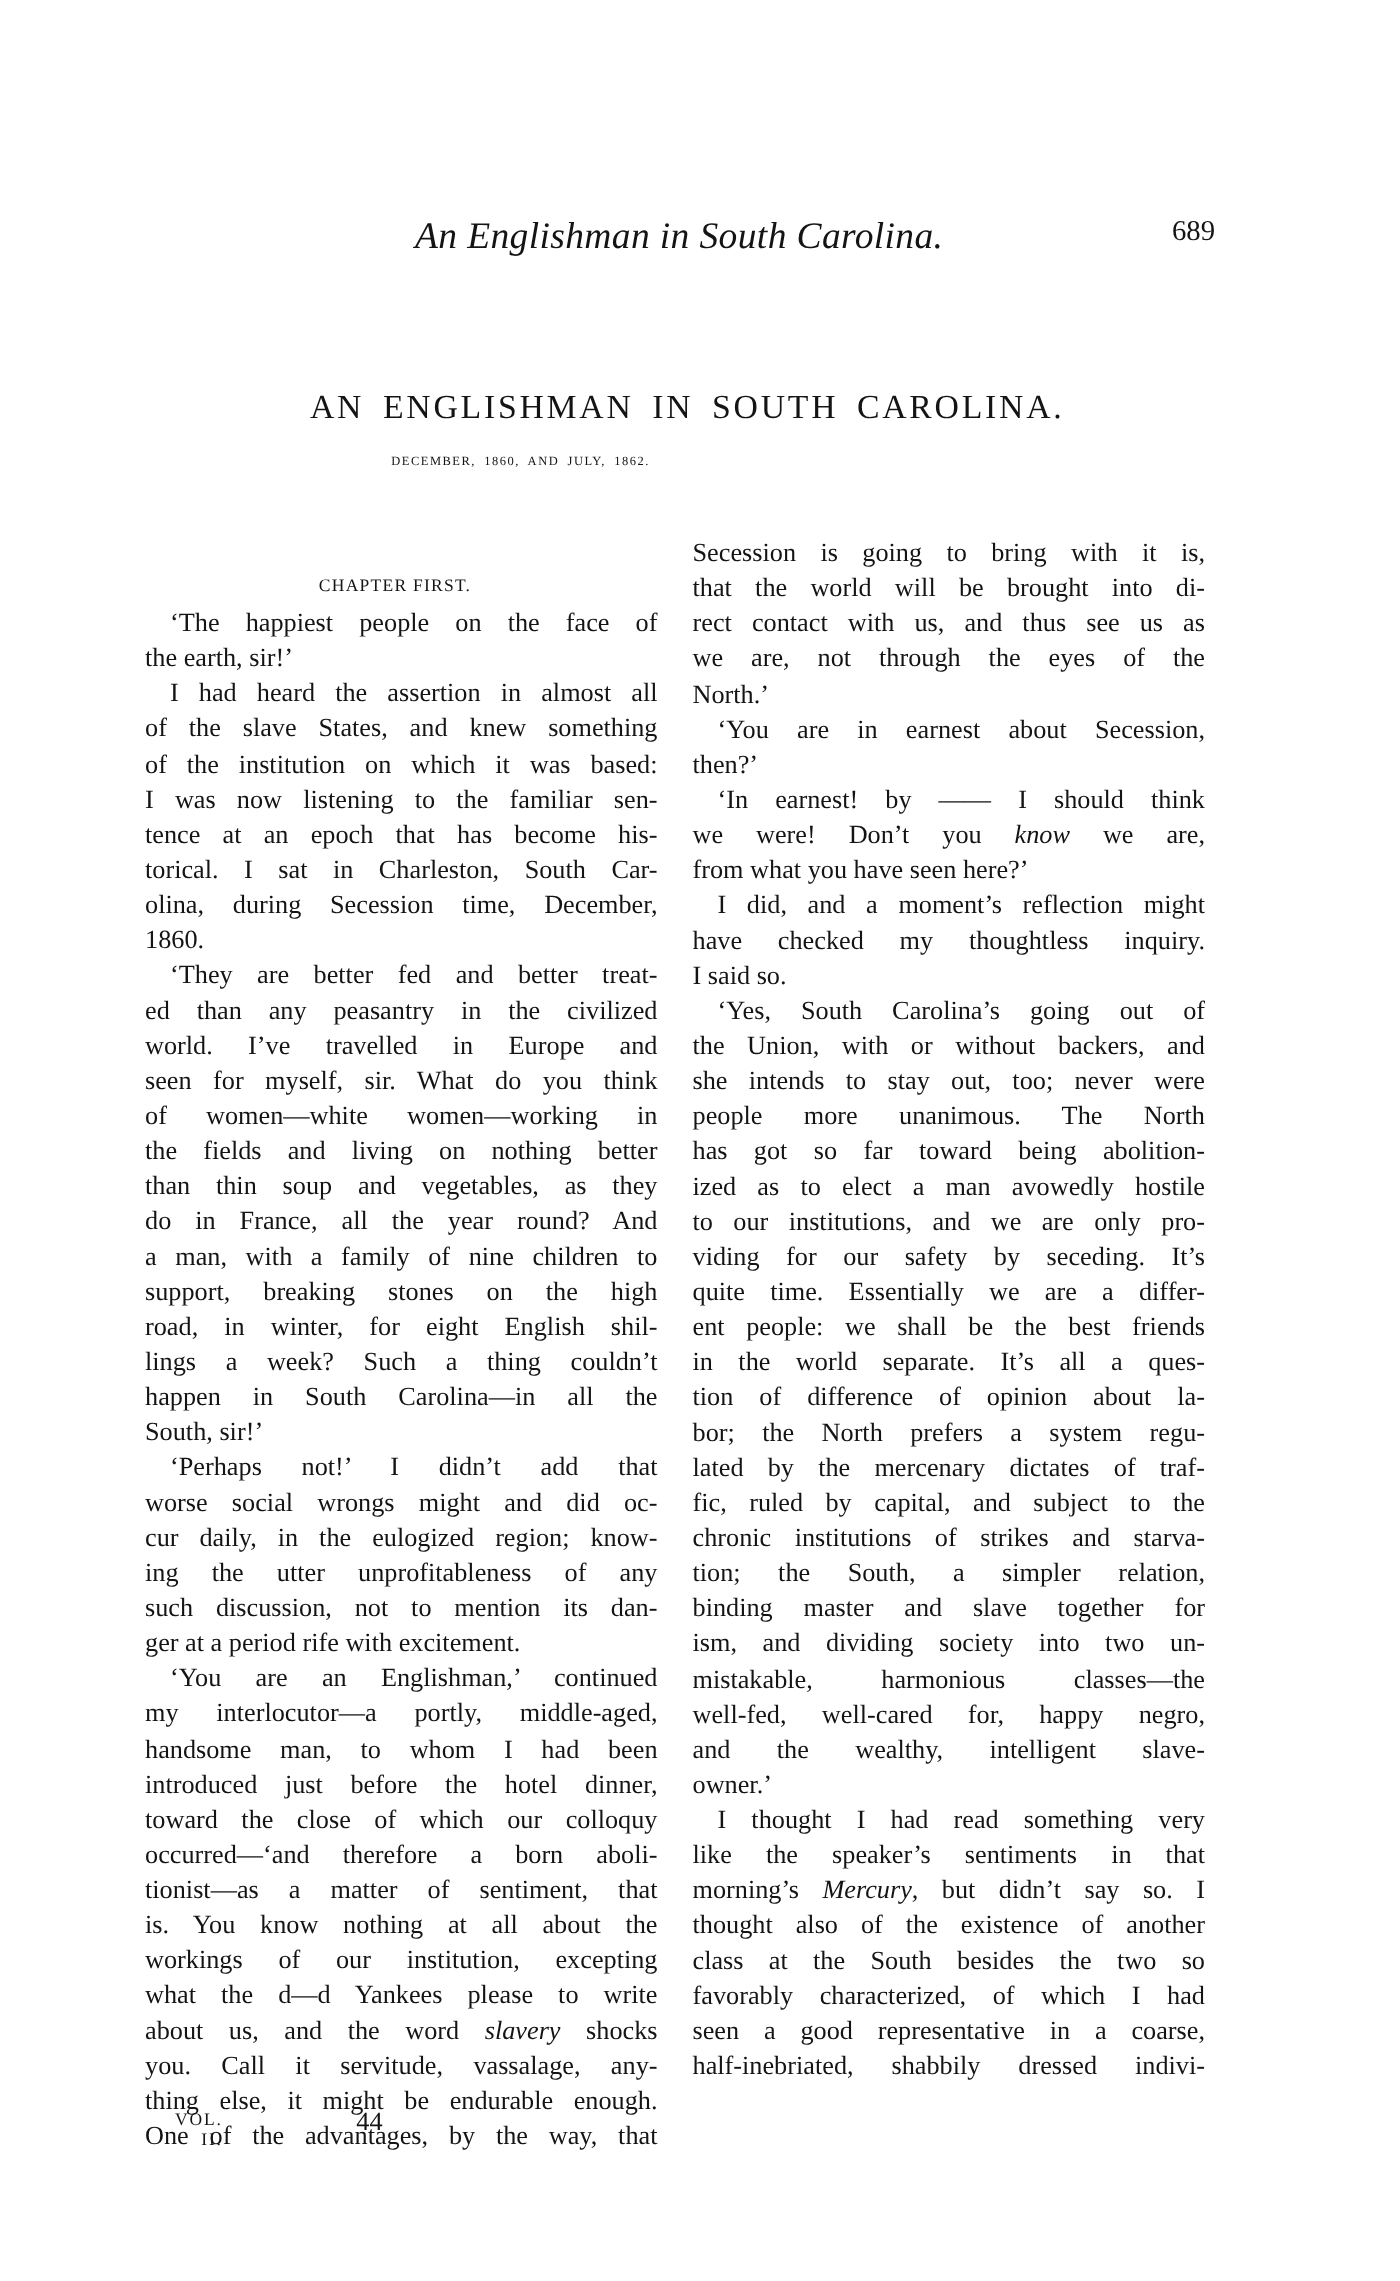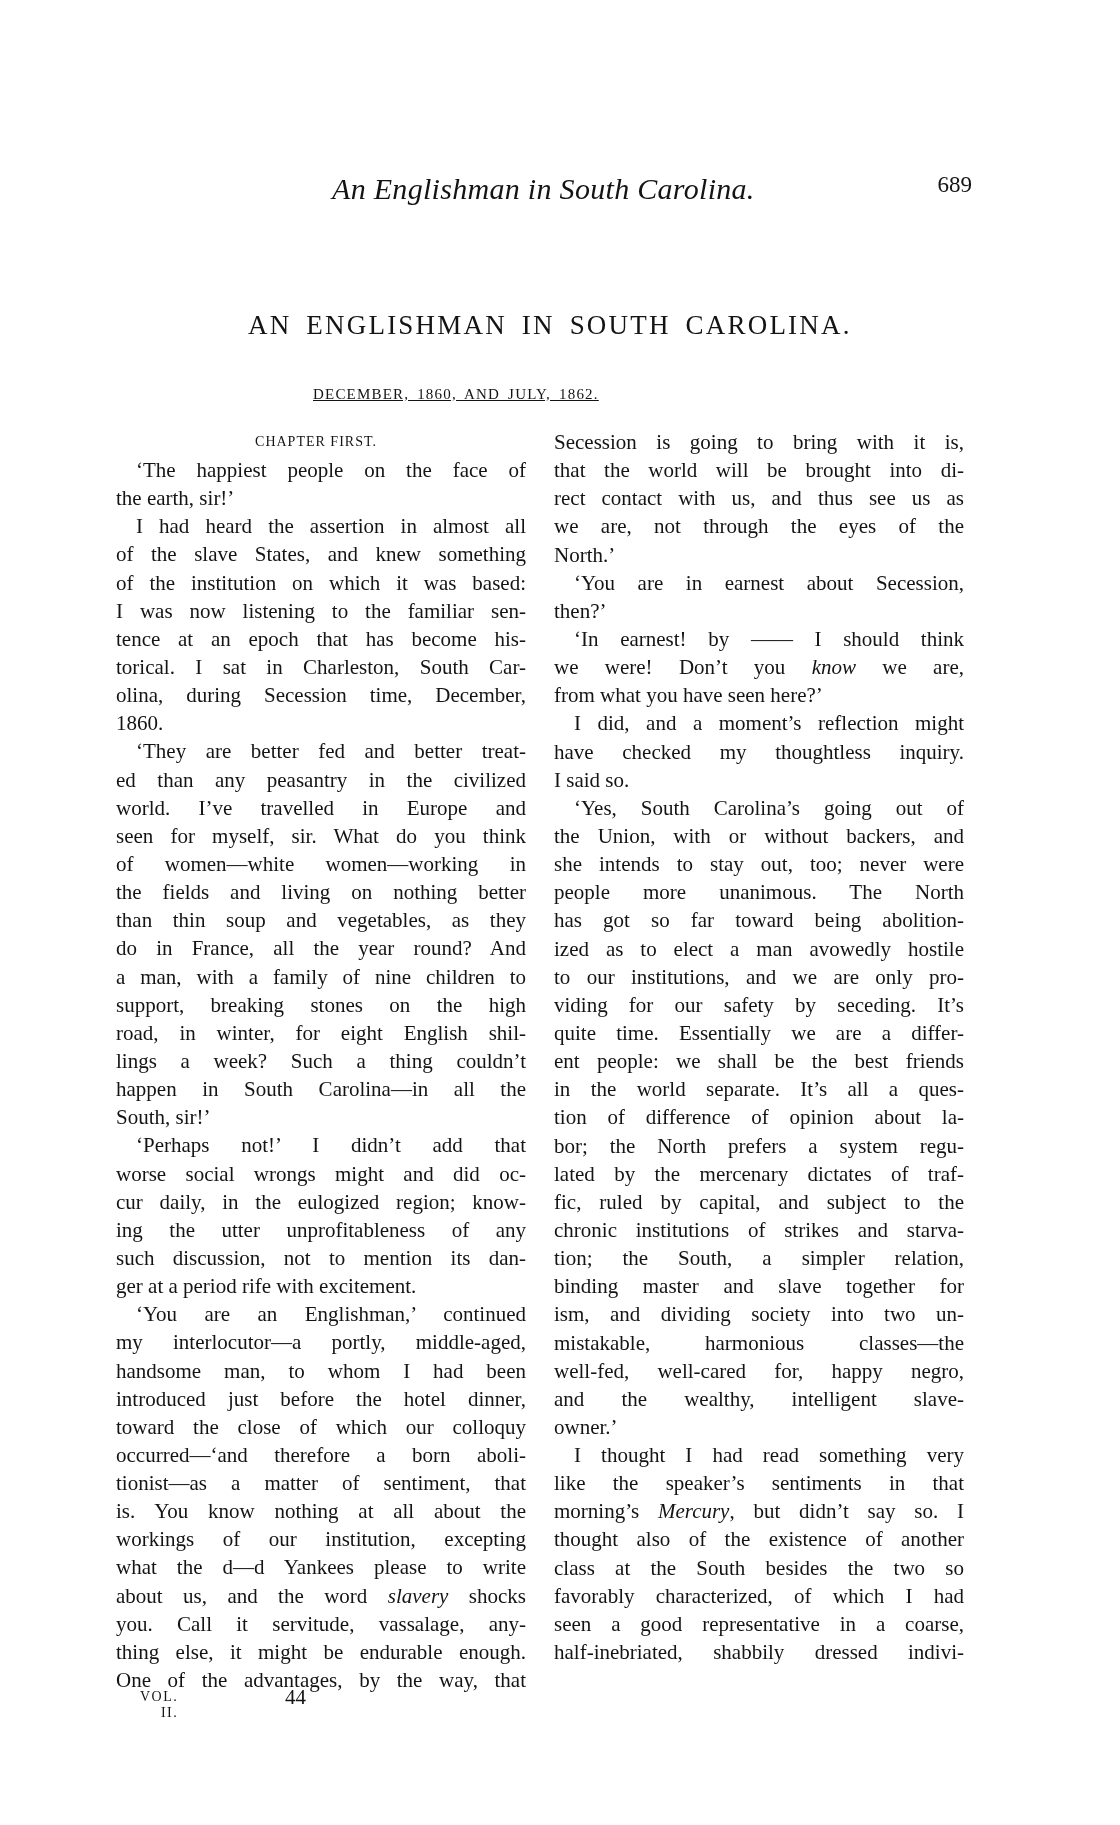--- a/index.html
+++ b/index.html
@@ -6,24 +6,24 @@
   body { width: 1120px; height: 1825px; position: relative; overflow: hidden;
          font-family: "DejaVu Serif", "Liberation Serif", serif; color: #141414; }
   .page { position: absolute; left: 0; top: 0; width: 1120px; height: 1825px; }
   .running-head { position: absolute; top: 172px; left: 332px; width: 640px; height: 40px; }
   .running-title { position: absolute; left: 0; top: 0; font-family: "Liberation Serif", serif;
                    font-style: italic; font-size: 30px; letter-spacing: 0.3px; }
   .page-number { position: absolute; right: 0; top: 0; font-family: "Liberation Serif", serif;
                  font-size: 23px; }
   .article-title { position: absolute; top: 310px; left: 248px; font-family: "Liberation Serif", serif;
                    font-size: 27px; letter-spacing: 2.2px; word-spacing: 6px; }
-  .dateline { position: absolute; top: 386px; left: 313px; font-family: "Liberation Serif", serif;
-              font-size: 15px; letter-spacing: 1.2px; word-spacing: 3px; text-decoration: underline; }
+  .dateline { position: absolute; top: 364px; left: 313px; font-family: "Liberation Serif", serif;
+              font-size: 10px; letter-spacing: 1.2px; word-spacing: 3px; }
   .col { position: absolute; top: 428px; }
-  .col-left { left: 116px; width: 410px; }
+  .col-left { left: 116px; width: 410px; margin-top: 28px; }
   .col-right { left: 554px; width: 410px; }
   .chapter-heading { font-family: "Liberation Serif", serif; font-size: 14px; letter-spacing: 1px;
                      text-align: center; height: 28px; line-height: 28px; margin-left: -10px; }
   .line { display: block; height: 28.15px; line-height: 28.15px; font-family: "Liberation Serif", serif;
           font-size: 21px; white-space: nowrap; text-align: justify; text-align-last: justify; }
   .line.last { text-align-last: left; }
   .line.indent { padding-left: 20px; }
   .footer { position: absolute; top: 1685px; left: 140px; font-family: "Liberation Serif", serif; }
   .signature-vol { position: absolute; left: 0; top: 4px; font-size: 14px; letter-spacing: 1.5px; text-align: right; }
   .signature-mark { position: absolute; left: 145px; top: 0; font-size: 21px; }

